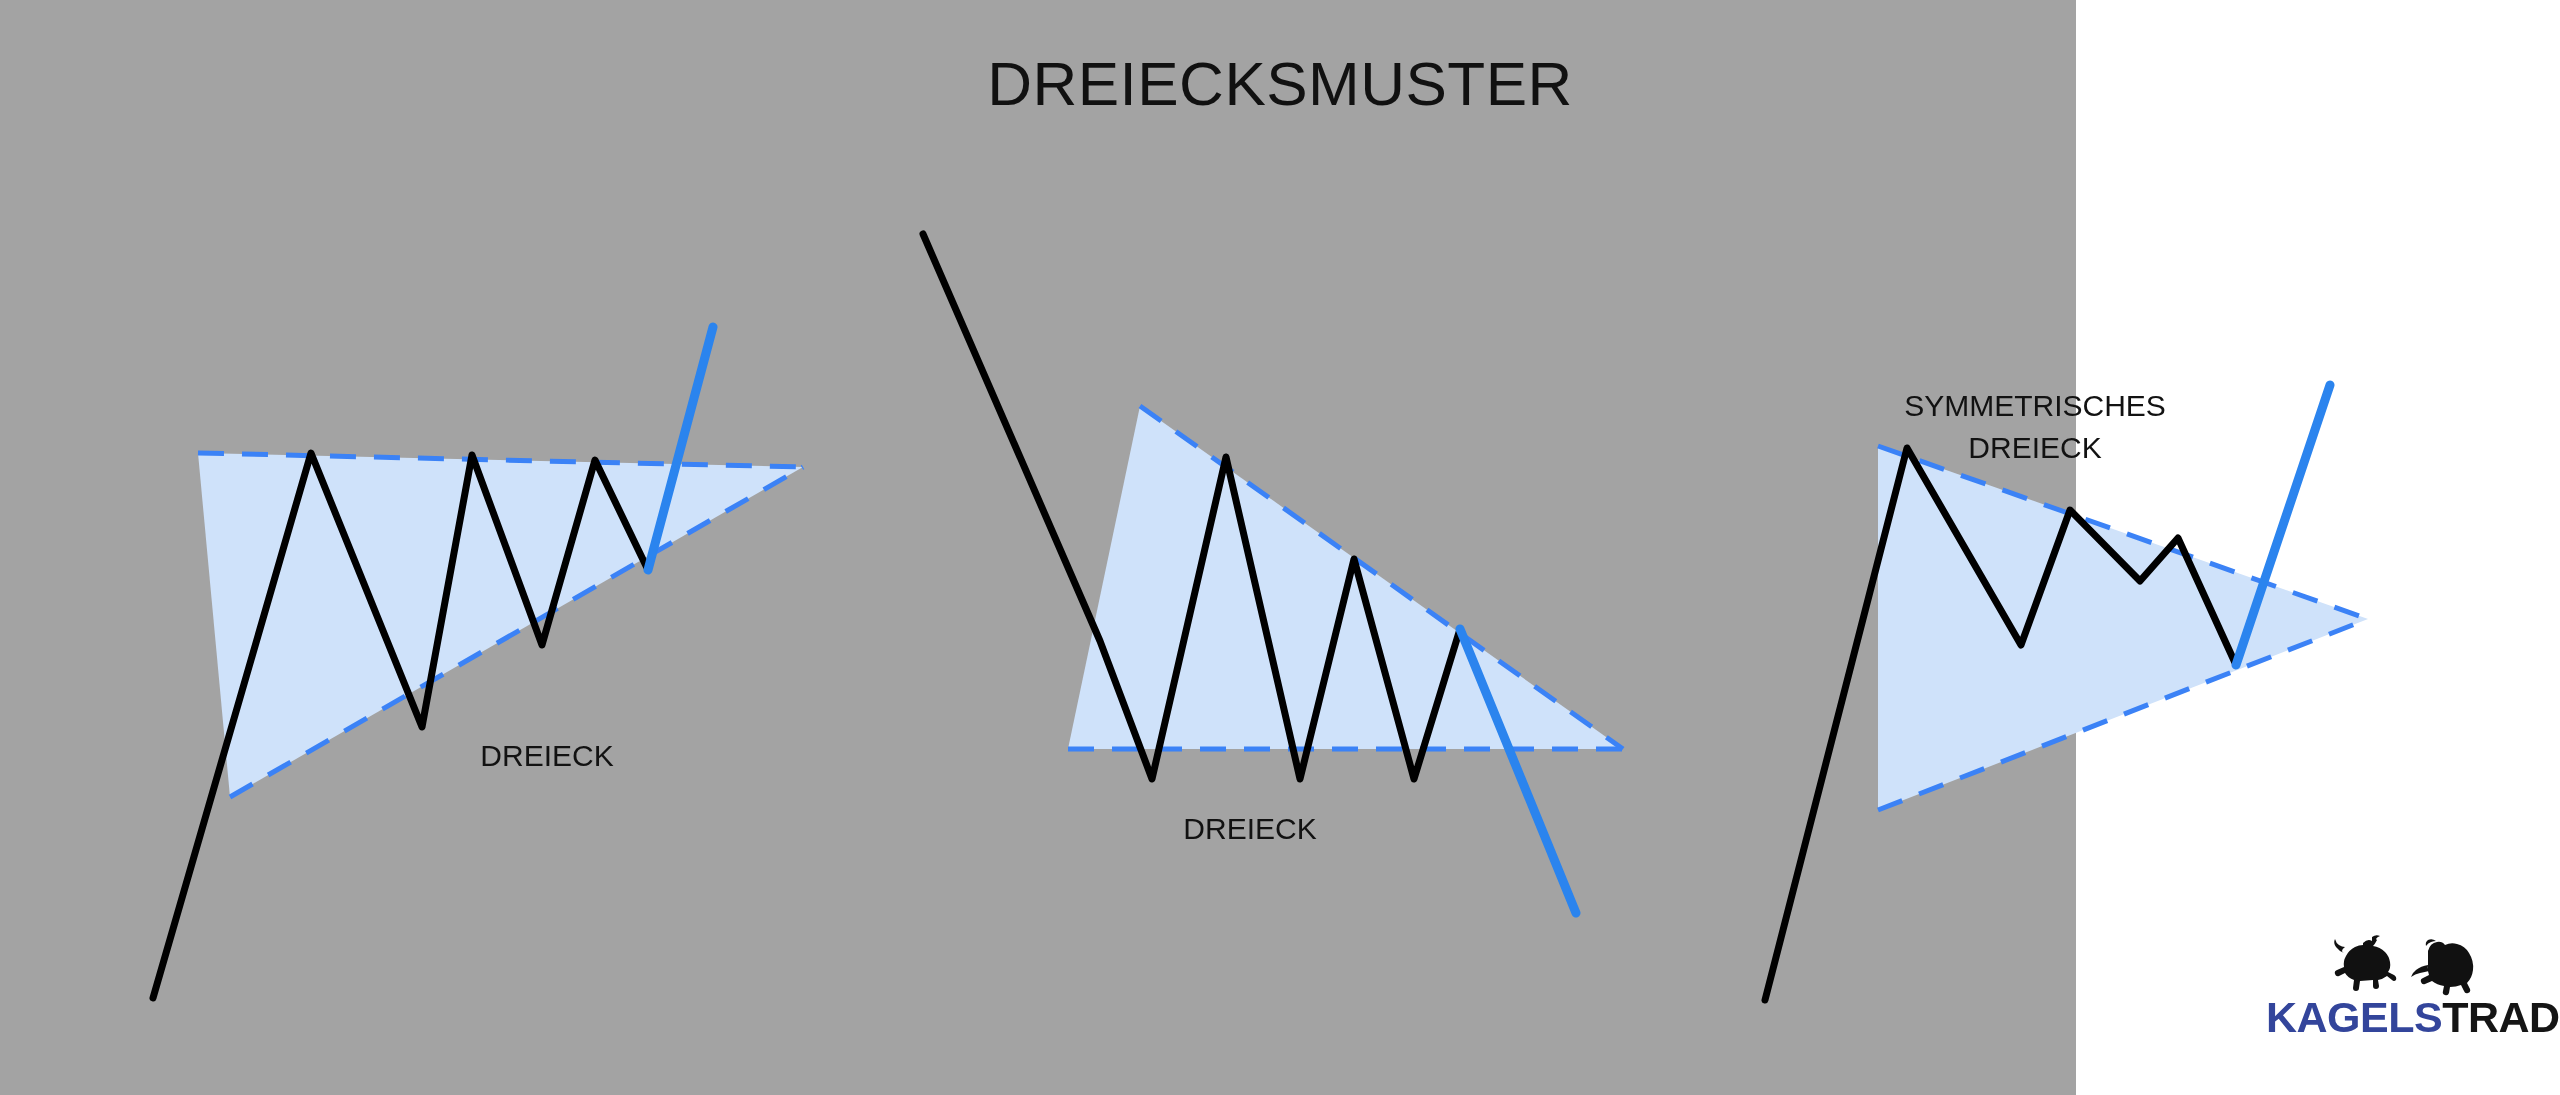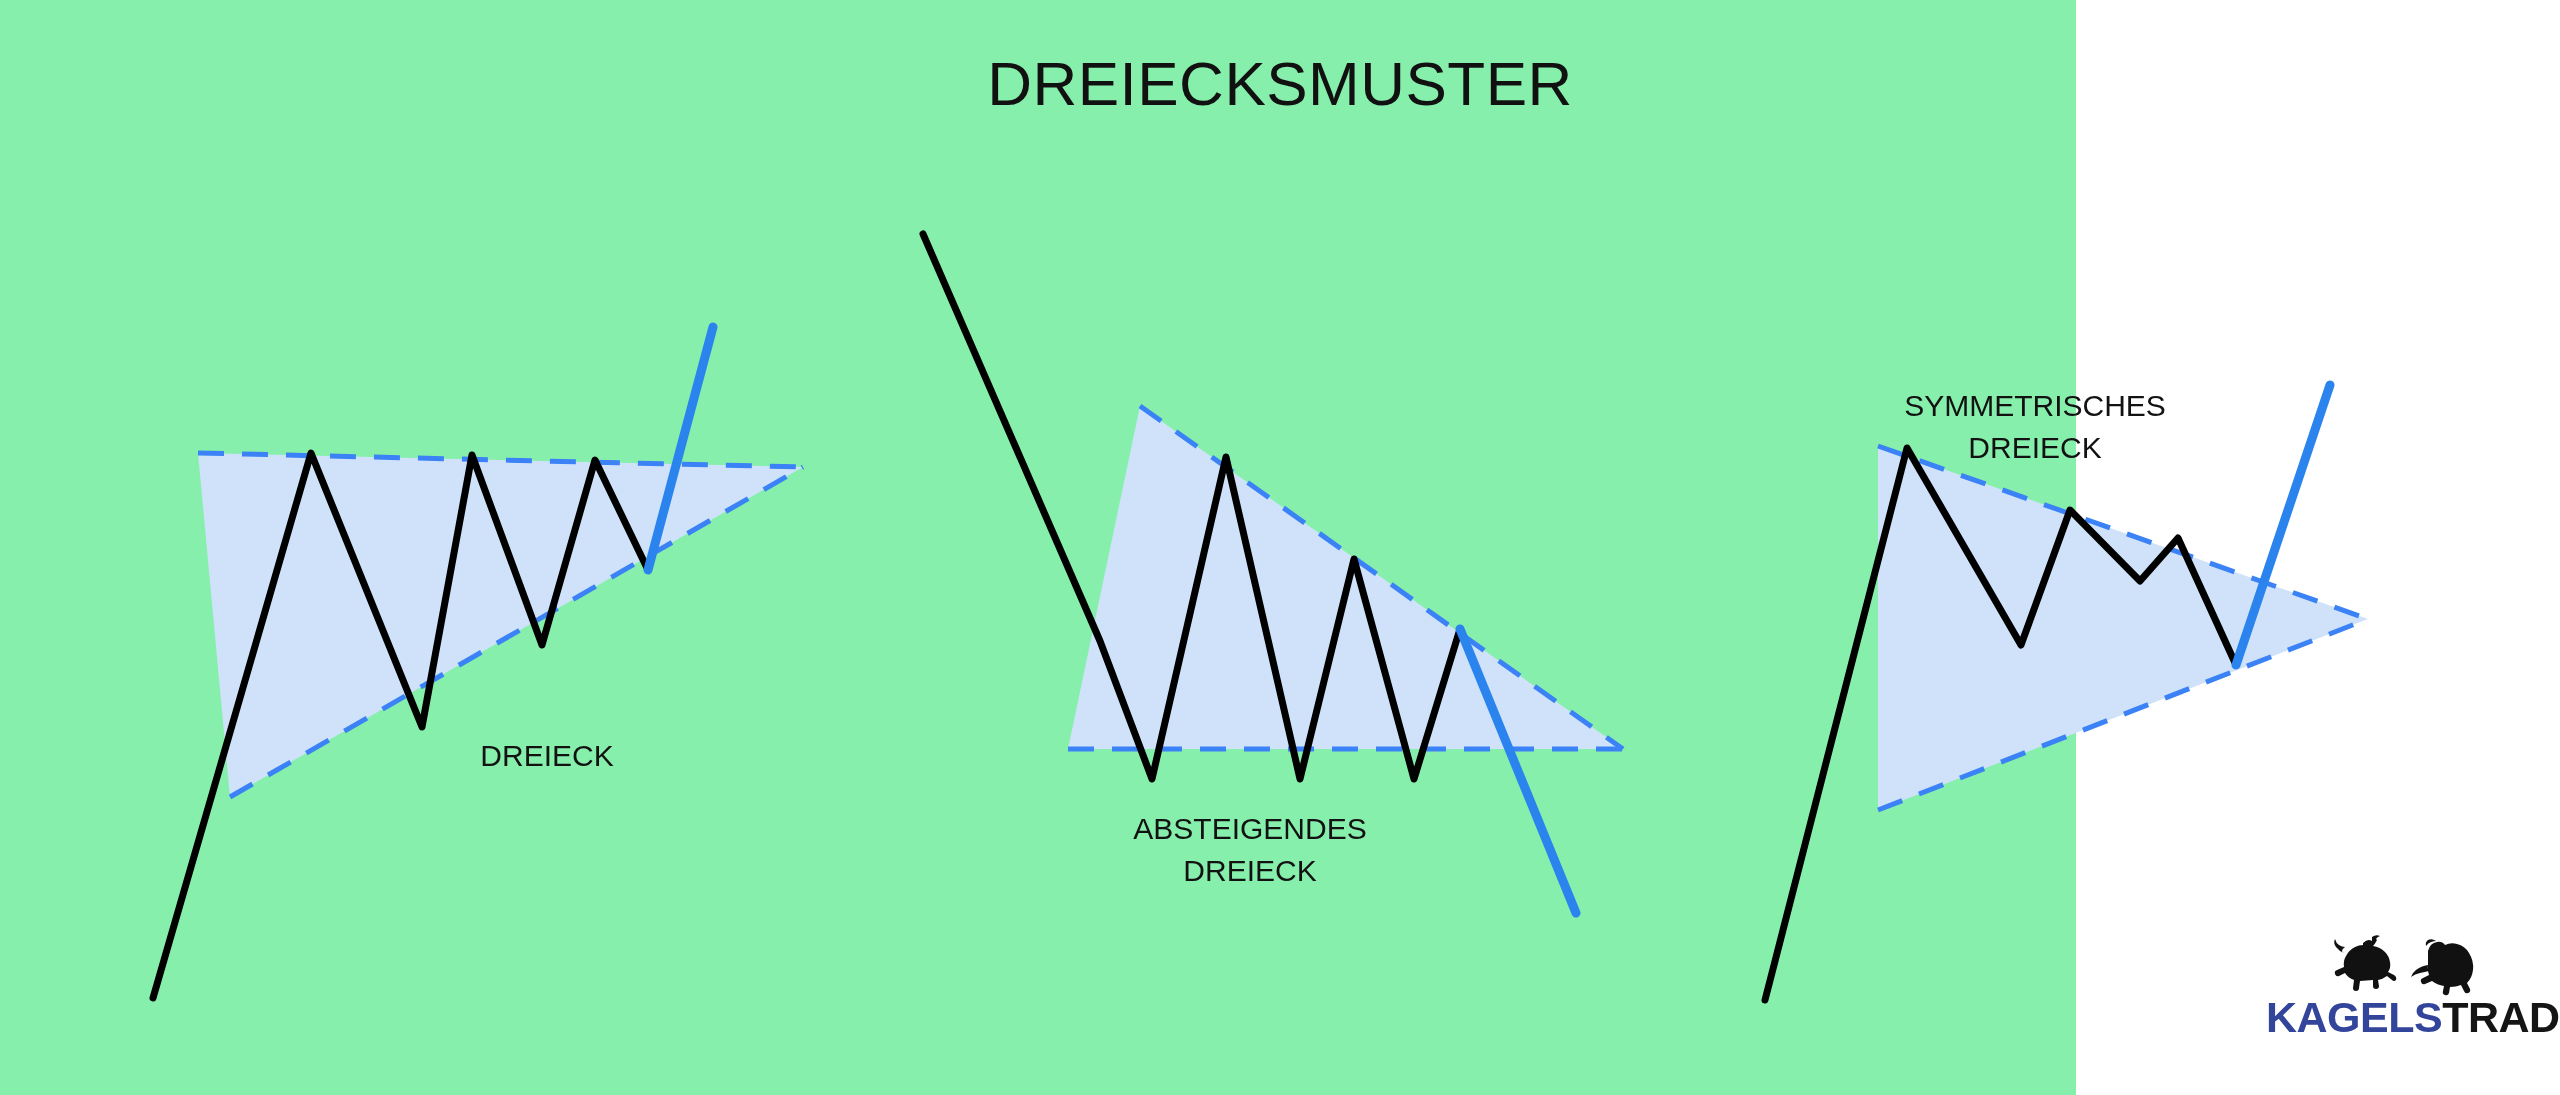--- a/index.html
+++ b/index.html
@@ -11,21 +11,21 @@
     width: 2560px;
     height: 1095px;
     font-family: "Liberation Sans", sans-serif;
     overflow: hidden;
     position: relative;
   }
   #stage {
     position: relative;
     width: 2076px;
     height: 1095px;
-    background: #86efac;
+    background: #a3a3a3;
   }
   #diagram {
     position: absolute;
     left: 0;
     top: 0;
     width: 2560px;
     height: 1095px;
   }
   .chart-title {
     position: absolute;
@@ -116,21 +116,20 @@
       <polyline class="price" id="price-3" points="1765,1000 1907,448 2021,645 2070,510 2140,581 2178,538 2236,665" fill="none" stroke="#000000" stroke-linecap="round" stroke-linejoin="round" stroke-width="7"></polyline>
       <polyline class="breakout" id="brk-3" points="2236,665 2330,385" fill="none" stroke="#2B84EE" stroke-linecap="round" stroke-linejoin="miter" stroke-width="9"></polyline>
     </g>
   </svg>
 
   <div class="pattern-label" id="label-ascending">
     <div>DREIECK</div>
   </div>
 
   <div class="pattern-label" id="label-descending">
-    <div>ABSTEIGENDES</div>
     <div>DREIECK</div>
   </div>
 
   <div class="pattern-label" id="label-symmetric">
     <div>SYMMETRISCHES</div>
     <div>DREIECK</div>
   </div>
 
   <div id="logo">
     <svg id="logo-animals" viewBox="0 0 190 62" xmlns="http://www.w3.org/2000/svg">

